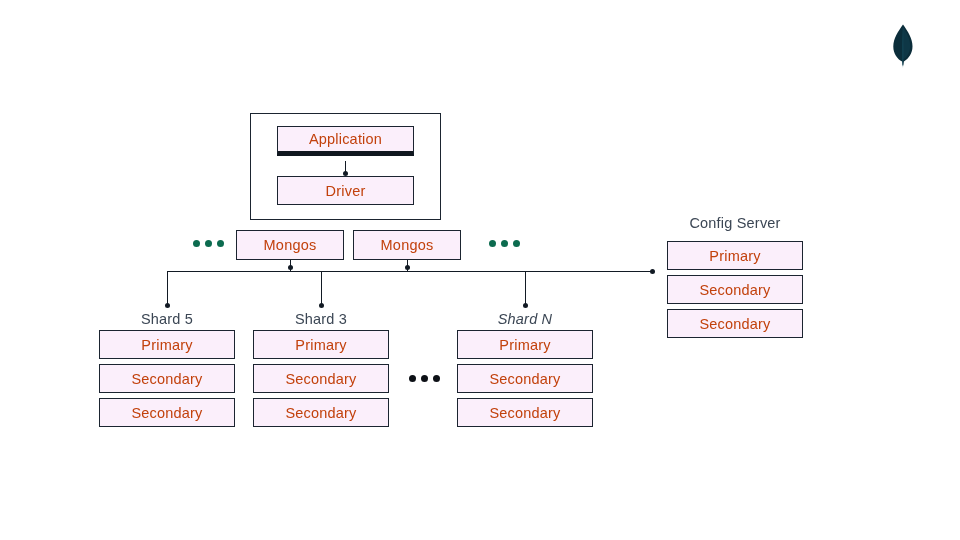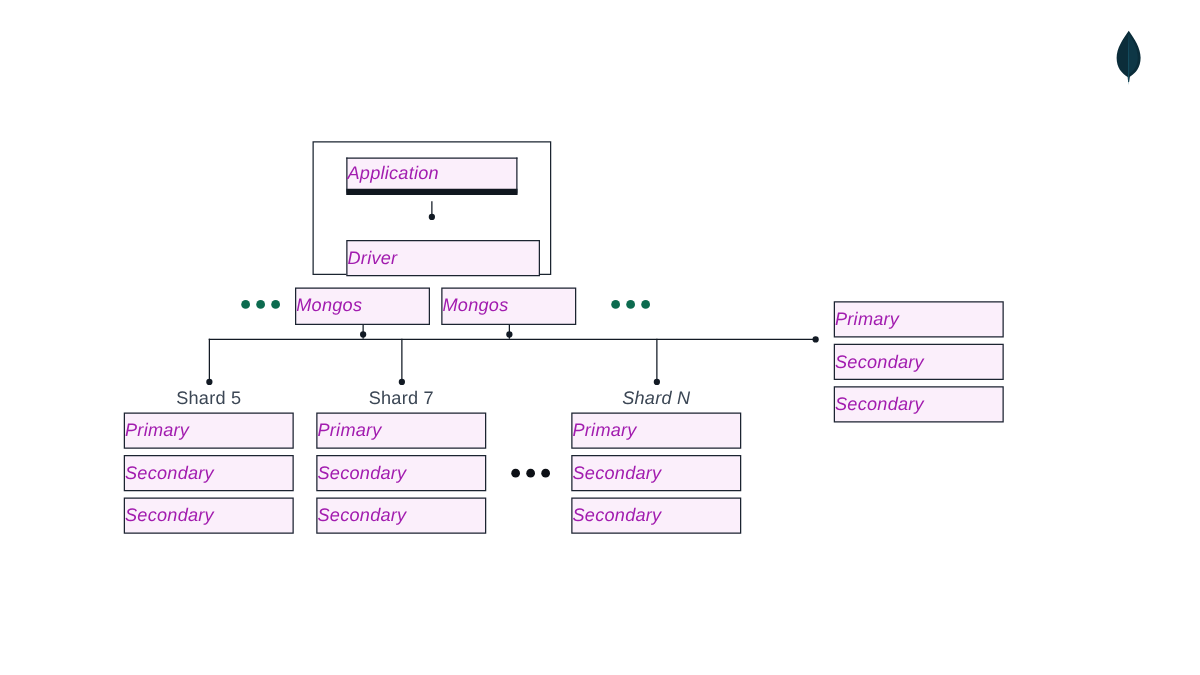--- a/index.html
+++ b/index.html
@@ -17,28 +17,27 @@
     height: 540px;
     background: #ffffff;
     overflow: hidden;
   }
   
   .node {
     position: absolute;
     box-sizing: border-box;
     background: #fbeffb;
     border: 1.6px solid #1b2430;
-    color: #a21caf;
+    color: #c2410c;
     font-size: 14.5px;
     display: flex;
     align-items: center;
-    justify-content: flex-start;
+    justify-content: center;
     letter-spacing: 0.2px;
     white-space: nowrap;
-    font-style: italic;
   }
   
   .node.app-box {
     border-bottom: 5px solid #10171f;
   }
   
   .frame {
     position: absolute;
     box-sizing: border-box;
     border: 1.6px solid #1b2430;
@@ -108,21 +107,21 @@
 
   <div class="frame" style="left:250px; top:113px; width:191px; height:107px;"></div>
 
   <div class="node app-box" style="left:277px; top:126px; width:137px; height:30px;">
     <span>Application</span>
   </div>
 
   <div class="vline" style="left:345px; top:161px; height:13px;"></div>
   <div class="dot" style="left:343px; top:171px;"></div>
 
-  <div class="node" style="left:277px; top:192px; width:155px; height:29px;">
+  <div class="node" style="left:277px; top:176px; width:137px; height:29px;">
     <span>Driver</span>
   </div>
 
   <div class="ellipsis green" style="left:193px; top:240px;">
     <i></i>
       <i></i>
       <i></i>
   </div>
 
   <div class="node" style="left:236px; top:230px; width:108px; height:30px;">
@@ -161,21 +160,21 @@
   <div class="node" style="left:99px; top:330px; width:136px; height:29px;">
     <span>Primary</span>
   </div>
   <div class="node" style="left:99px; top:364px; width:136px; height:29px;">
     <span>Secondary</span>
   </div>
   <div class="node" style="left:99px; top:398px; width:136px; height:29px;">
     <span>Secondary</span>
   </div>
 
-  <div class="caption" style="left:271px; top:311px; width:100px;">Shard 7</div>
+  <div class="caption" style="left:271px; top:311px; width:100px;">Shard 3</div>
   <div class="node" style="left:253px; top:330px; width:136px; height:29px;">
     <span>Primary</span>
   </div>
   <div class="node" style="left:253px; top:364px; width:136px; height:29px;">
     <span>Secondary</span>
   </div>
   <div class="node" style="left:253px; top:398px; width:136px; height:29px;">
     <span>Secondary</span>
   </div>
 
@@ -189,20 +188,21 @@
   <div class="node" style="left:457px; top:330px; width:136px; height:29px;">
     <span>Primary</span>
   </div>
   <div class="node" style="left:457px; top:364px; width:136px; height:29px;">
     <span>Secondary</span>
   </div>
   <div class="node" style="left:457px; top:398px; width:136px; height:29px;">
     <span>Secondary</span>
   </div>
 
+  <div class="caption" style="left:665px; top:215px; width:140px;">Config Server</div>
   <div class="node" style="left:667px; top:241px; width:136px; height:29px;">
     <span>Primary</span>
   </div>
   <div class="node" style="left:667px; top:275px; width:136px; height:29px;">
     <span>Secondary</span>
   </div>
   <div class="node" style="left:667px; top:309px; width:136px; height:29px;">
     <span>Secondary</span>
   </div>
 

